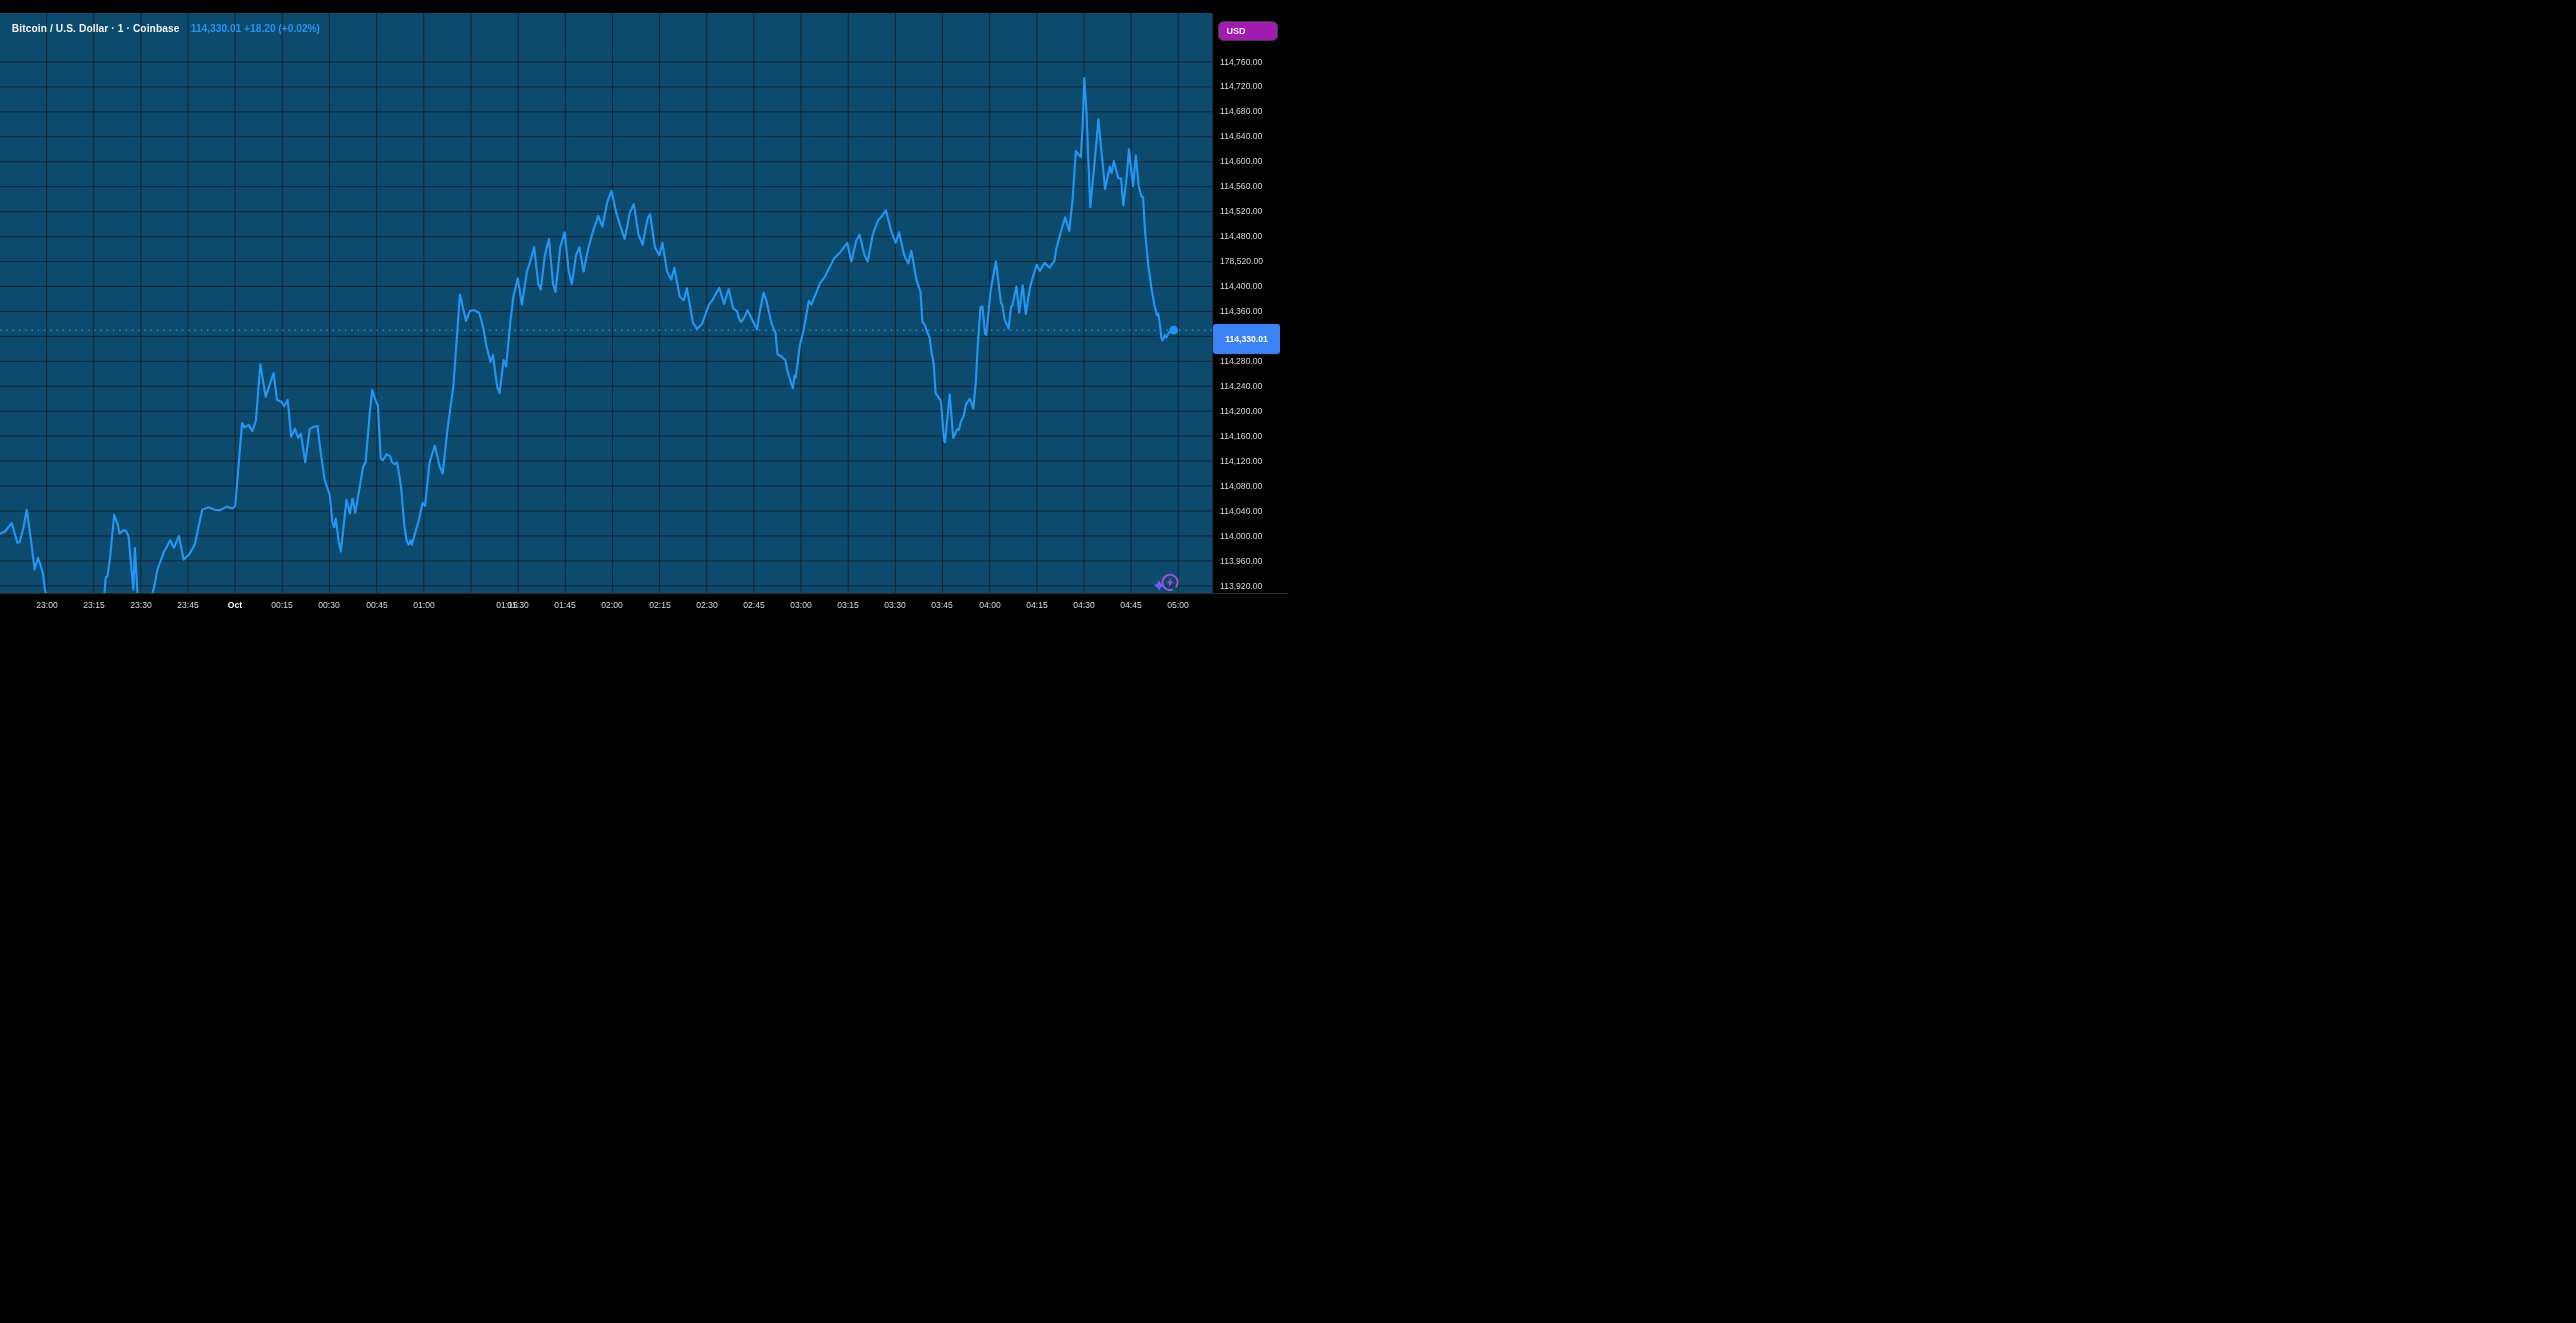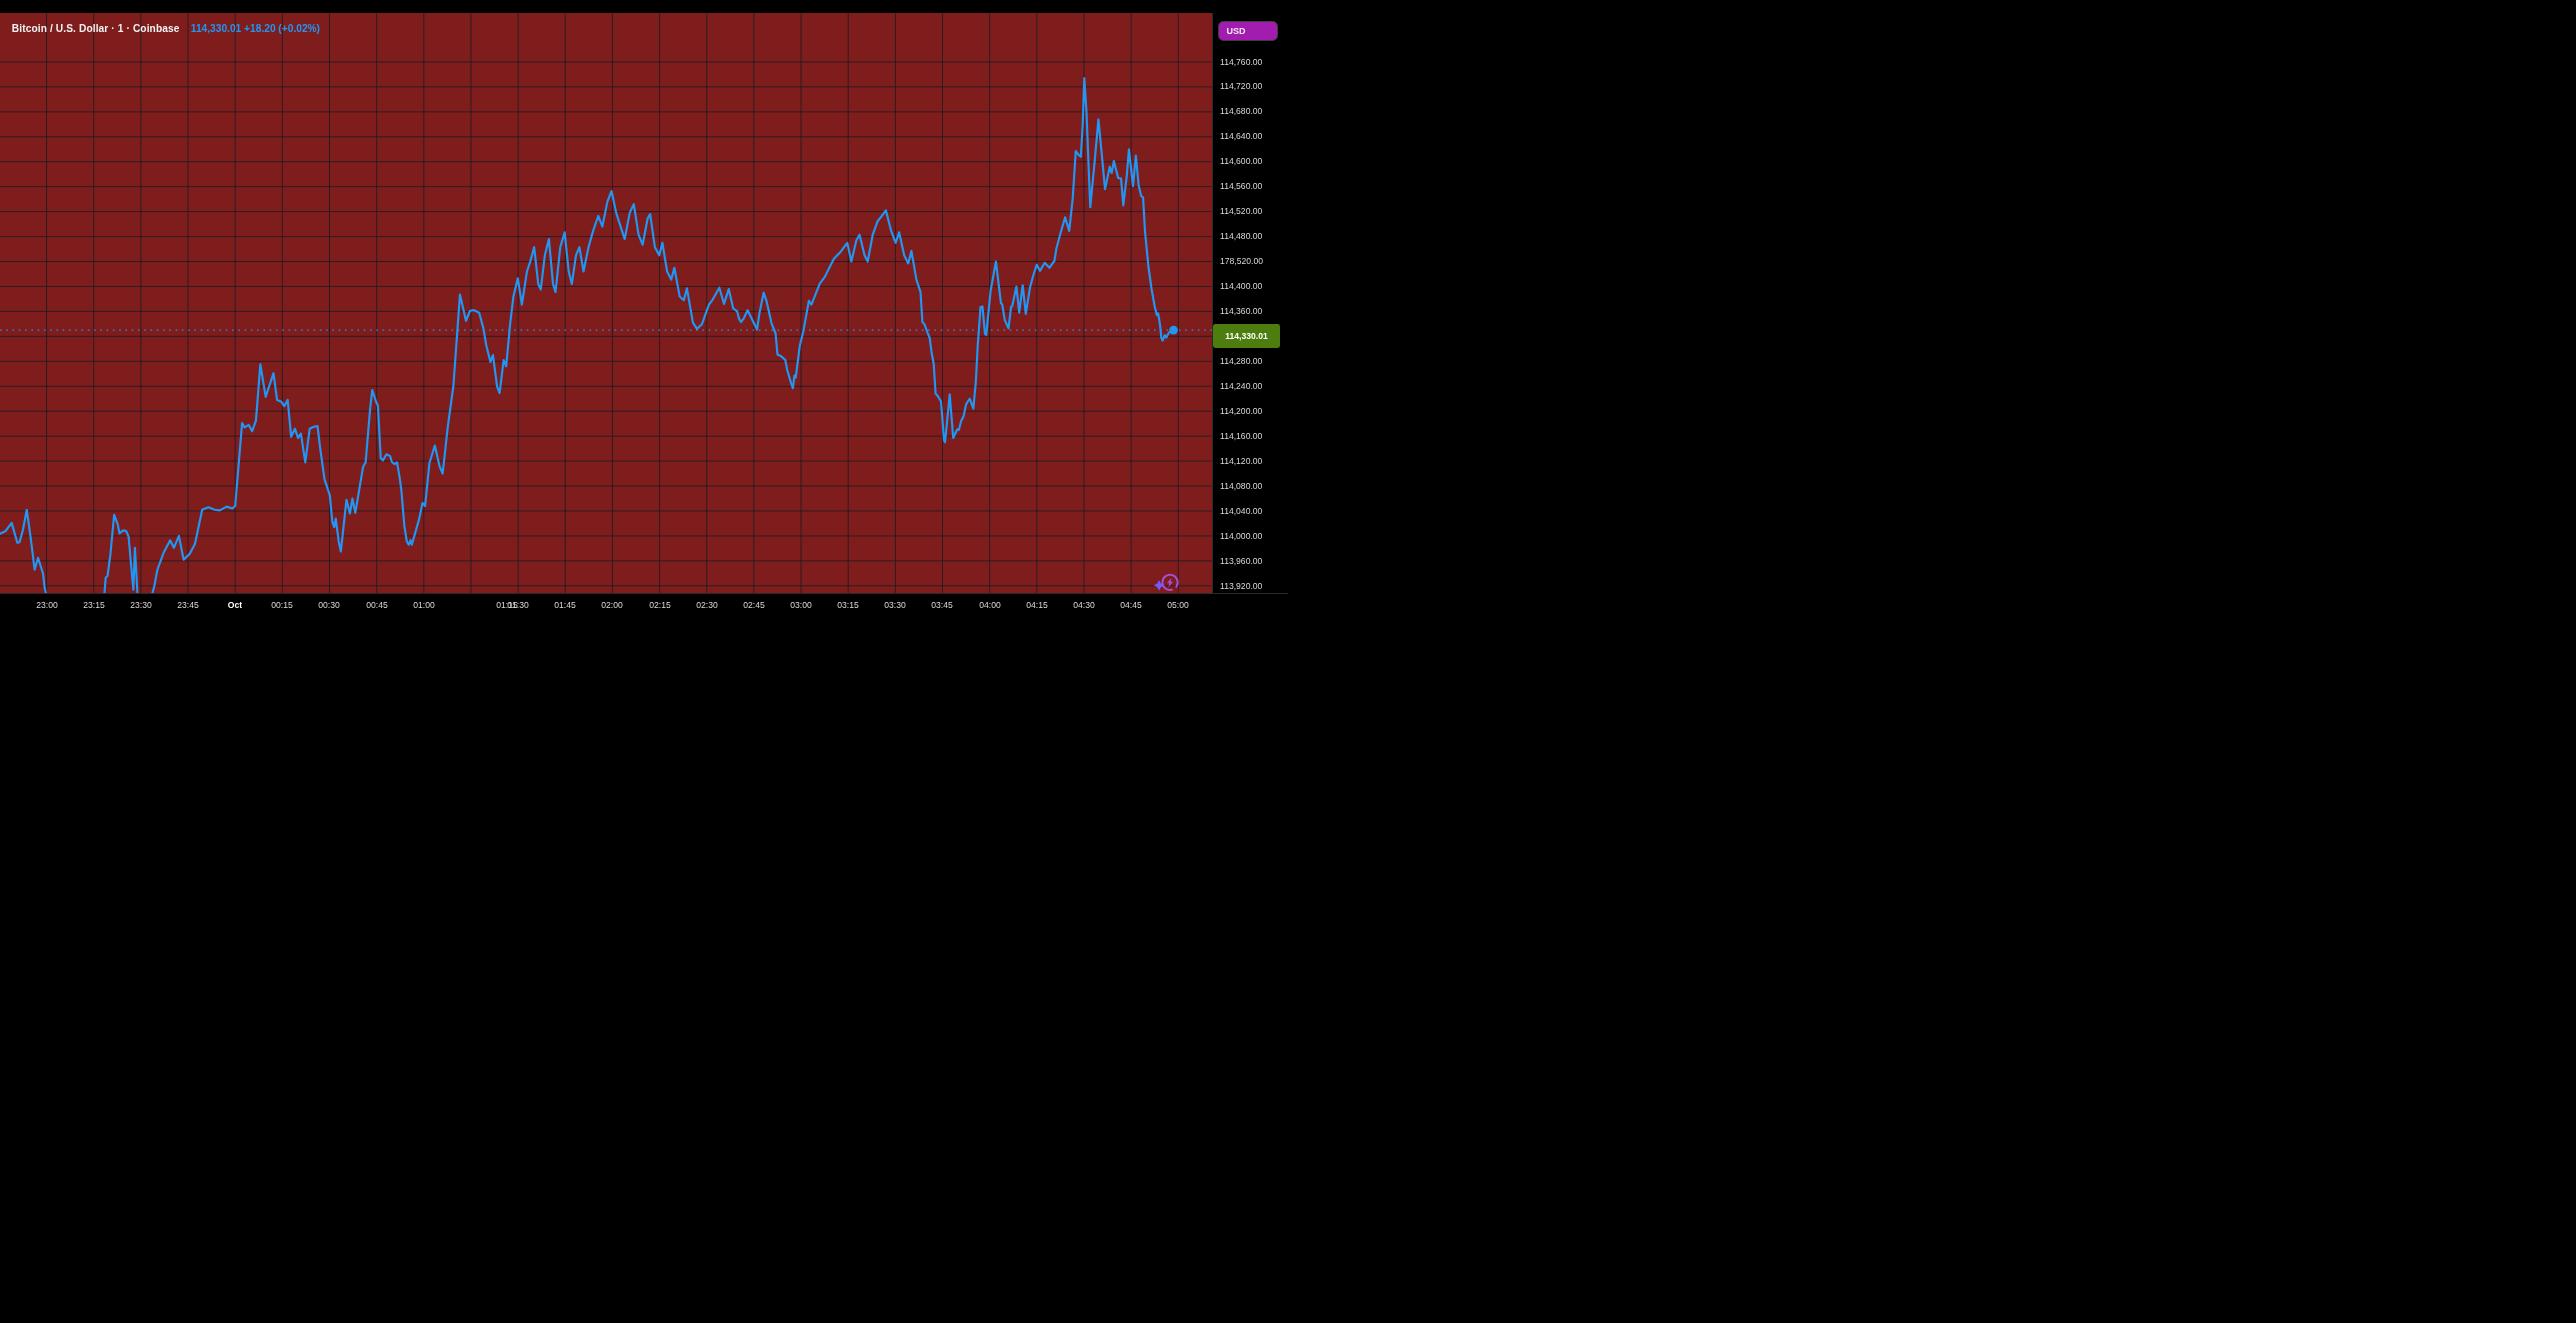--- a/index.html
+++ b/index.html
@@ -3,34 +3,34 @@
 <meta charset="utf-8">
 <style>
   html,body{margin:0;padding:0;background:#000;}
   body{font-family:"Liberation Sans",sans-serif;-webkit-font-smoothing:antialiased;}
   #stage{position:relative;width:1288px;height:662px;background:#000;overflow:hidden;}
   
   #topbar{position:absolute;left:0;top:0;width:100%;height:12.5px;background:#202020;
           display:flex;align-items:center;}
   #topbar span{color:#e3e3e3;font-size:8.6px;padding-left:11px;letter-spacing:0.1px;}
   
-  #pane{position:absolute;left:0;top:12.5px;width:1212px;height:580px;background:#7f1d1d;}
+  #pane{position:absolute;left:0;top:12.5px;width:1212px;height:580px;background:#0c4a6e;}
   #pane svg{position:absolute;left:0;top:0;width:100%;height:100%;display:block;}
   
   #titlebox{position:absolute;left:11.8px;top:8.6px;white-space:nowrap;z-index:5;}
   #titlebox .sym{color:#f2f2f2;font-size:10.2px;font-weight:700;letter-spacing:0.1px;}
   #titlebox .quote{color:#2196f3;font-size:10.2px;font-weight:700;margin-left:7.8px;}
   
   #paxis{position:absolute;left:1212px;top:12.5px;width:76px;height:580px;background:#000;
          border-left:0.8px solid #2a2a2a;}
   .ptick{position:absolute;left:7px;color:#d9d9d9;font-size:8.6px;white-space:nowrap;}
   #usdbtn{position:absolute;left:4.7px;top:8.6px;width:60px;height:19.6px;border:1.6px solid #3c3c3c;
           border-radius:5.5px;color:#ececec;font-size:9px;font-weight:700;
           display:flex;align-items:center;box-sizing:border-box;padding-left:7.8px;background:#a21caf;}
-  #pricechip{position:absolute;left:0px;width:67px;height:24px;border-radius:2.4px;background:#4d7c0f;
+  #pricechip{position:absolute;left:0px;width:67px;height:30px;border-radius:2.4px;background:#3b82f6;
              color:#fff;font-size:8.6px;font-weight:700;display:flex;align-items:center;justify-content:center;
              z-index:6;}
   
   #taxis{position:absolute;left:0;top:593px;width:1288px;height:26px;background:#000;
          border-top:0.8px solid #2a2a2a;}
   .ttick{position:absolute;top:5.5px;transform:translateX(-50%);color:#d9d9d9;font-size:8.6px;white-space:nowrap;}
   .ttick.bold{color:#fff;font-weight:700;}
   
   #footer{position:absolute;left:0;top:619px;width:1288px;height:43px;background:#1e1e1e;
           display:flex;align-items:center;}

